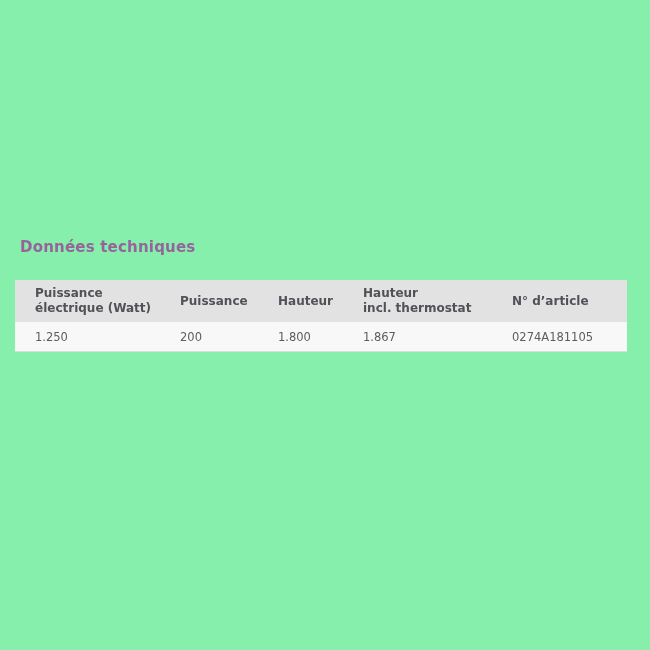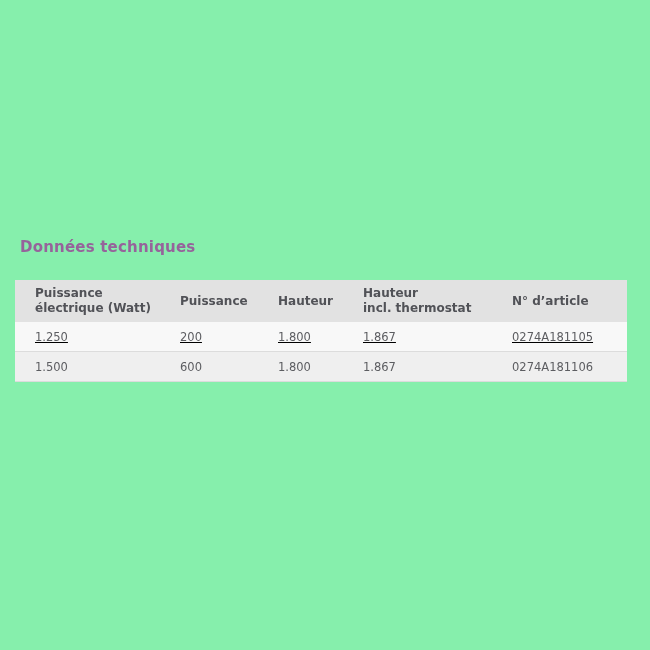--- a/index.html
+++ b/index.html
@@ -57,21 +57,21 @@
     padding: 0 4px 0 0;
     line-height: 14px;
   }
   table.spec-table th.first,
   table.spec-table td.first {
     padding-left: 20px;
   }
   table.spec-table tbody tr {
     border-bottom: 1px solid #dcdcdc;
   }
-  table.spec-table tbody tr.row-odd  { background: #f8f8f8; text-decoration: underline; }
+  table.spec-table tbody tr.row-odd  { background: #f8f8f8; }
   table.spec-table tbody tr.row-even { background: #efefef; }
 </style>
 </head>
 <body>
 
 <div class="page">
 
   <h2 class="section-title">Données techniques</h2>
 
   <table class="spec-table">
@@ -94,23 +94,16 @@
       </tr>
     </thead>
     <tbody>
       <tr class="row-odd">
         <td class="first">1.250</td>
         <td>200</td>
         <td>1.800</td>
         <td>1.867</td>
         <td>0274A181105</td>
       </tr>
-      <tr class="row-even">
-        <td class="first">1.500</td>
-        <td>600</td>
-        <td>1.800</td>
-        <td>1.867</td>
-        <td>0274A181106</td>
-      </tr>
     </tbody>
   </table>
 
 </div>
 
 </body></html>

